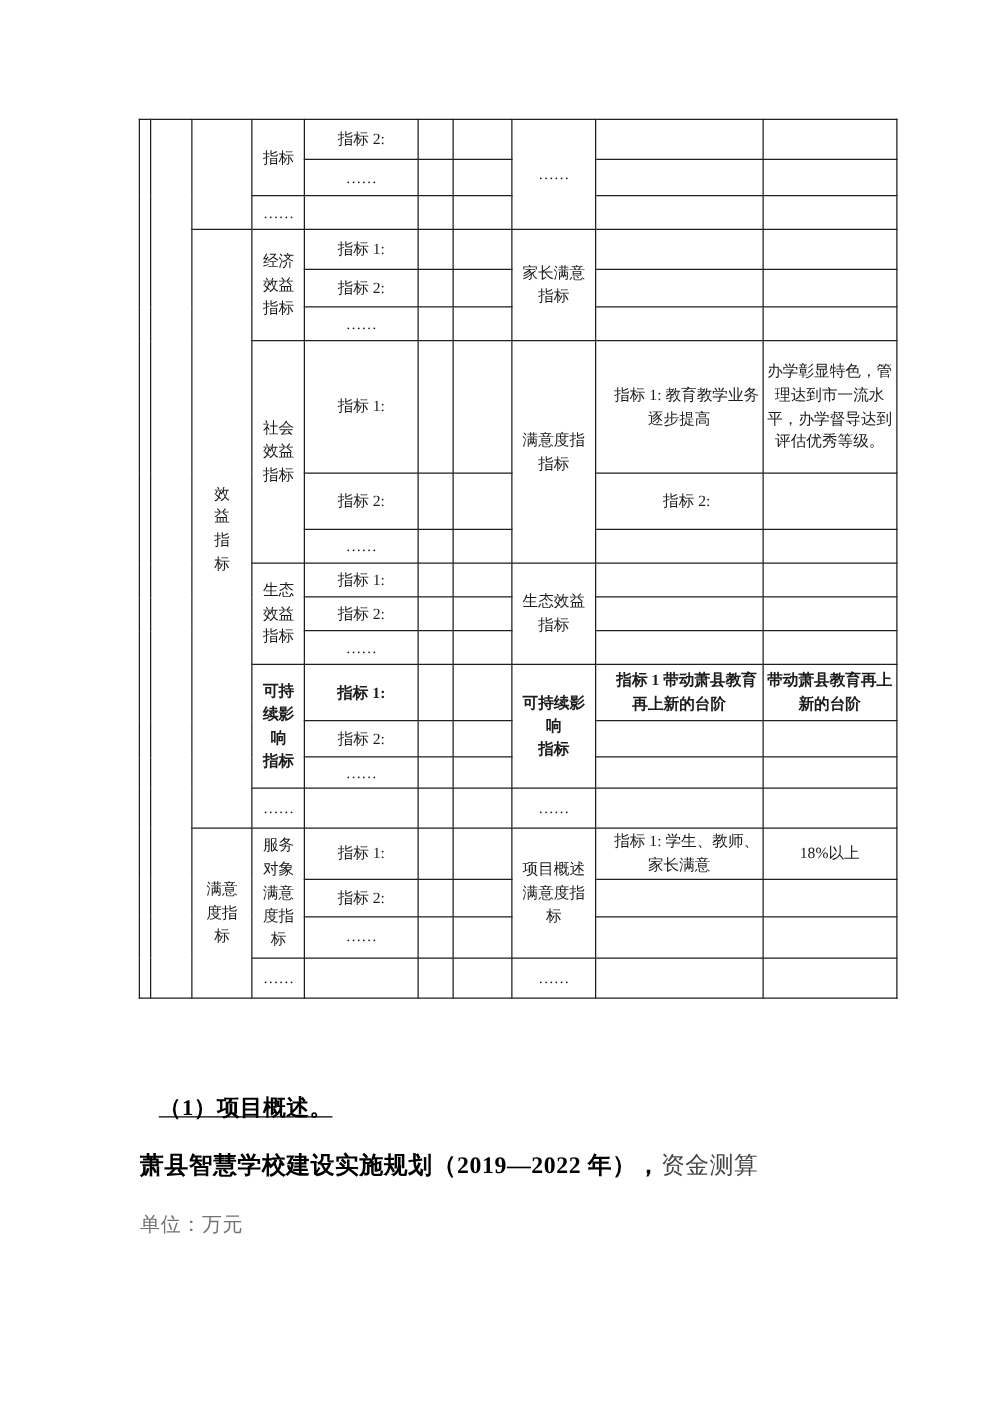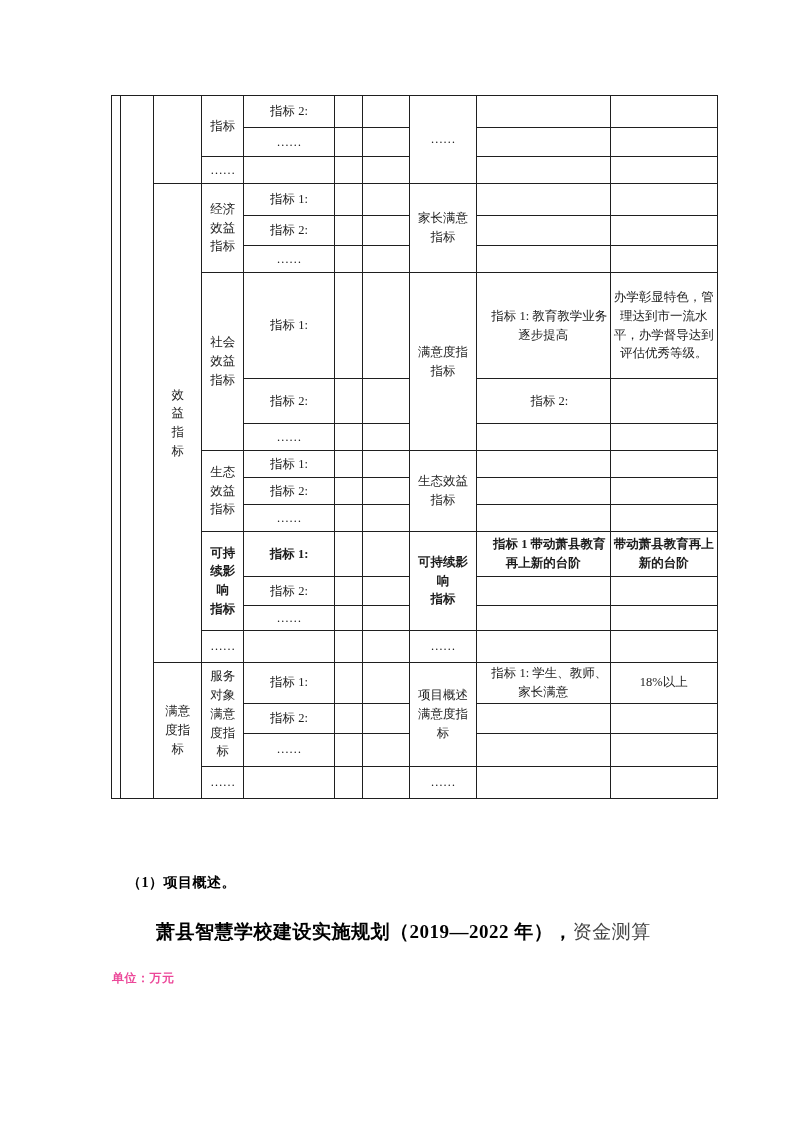--- a/index.html
+++ b/index.html
@@ -34,32 +34,33 @@
   td.ind{text-indent:12px;}
   td.tc{vertical-align:top;padding-top:3px;}
   td.vb{vertical-align:bottom;padding-bottom:6px;}
   .h1{
     position:absolute;left:120px;top:828px;
     font-size:19px;font-weight:bold;color:#000;
     letter-spacing:0.5px;
   }
   .h2{
     position:absolute;left:127px;top:874px;
-    font-size:14px;font-weight:bold;color:#000;
+    font-size:18px;font-weight:bold;color:#000;
     letter-spacing:0.5px;
+    text-decoration:underline;
   }
   .para{
     position:absolute;left:112px;top:919px;
-    font-size:19px;color:#000;letter-spacing:0.5px;margin-left:44px;
+    font-size:19px;color:#000;letter-spacing:0.5px;
   }
   .para .b{font-weight:bold;}
   .para .r{font-weight:normal;color:#454545;}
   .unit{
     position:absolute;left:112px;top:970px;
-    font-size:12px;font-weight:bold;color:#ec4899;
+    font-size:16px;font-weight:normal;color:#737373;
     letter-spacing:0.5px;
   }
 </style>
 </head>
 <body>
 
 <div class="page">
 
   <table class="ind-table">
     <colgroup>

